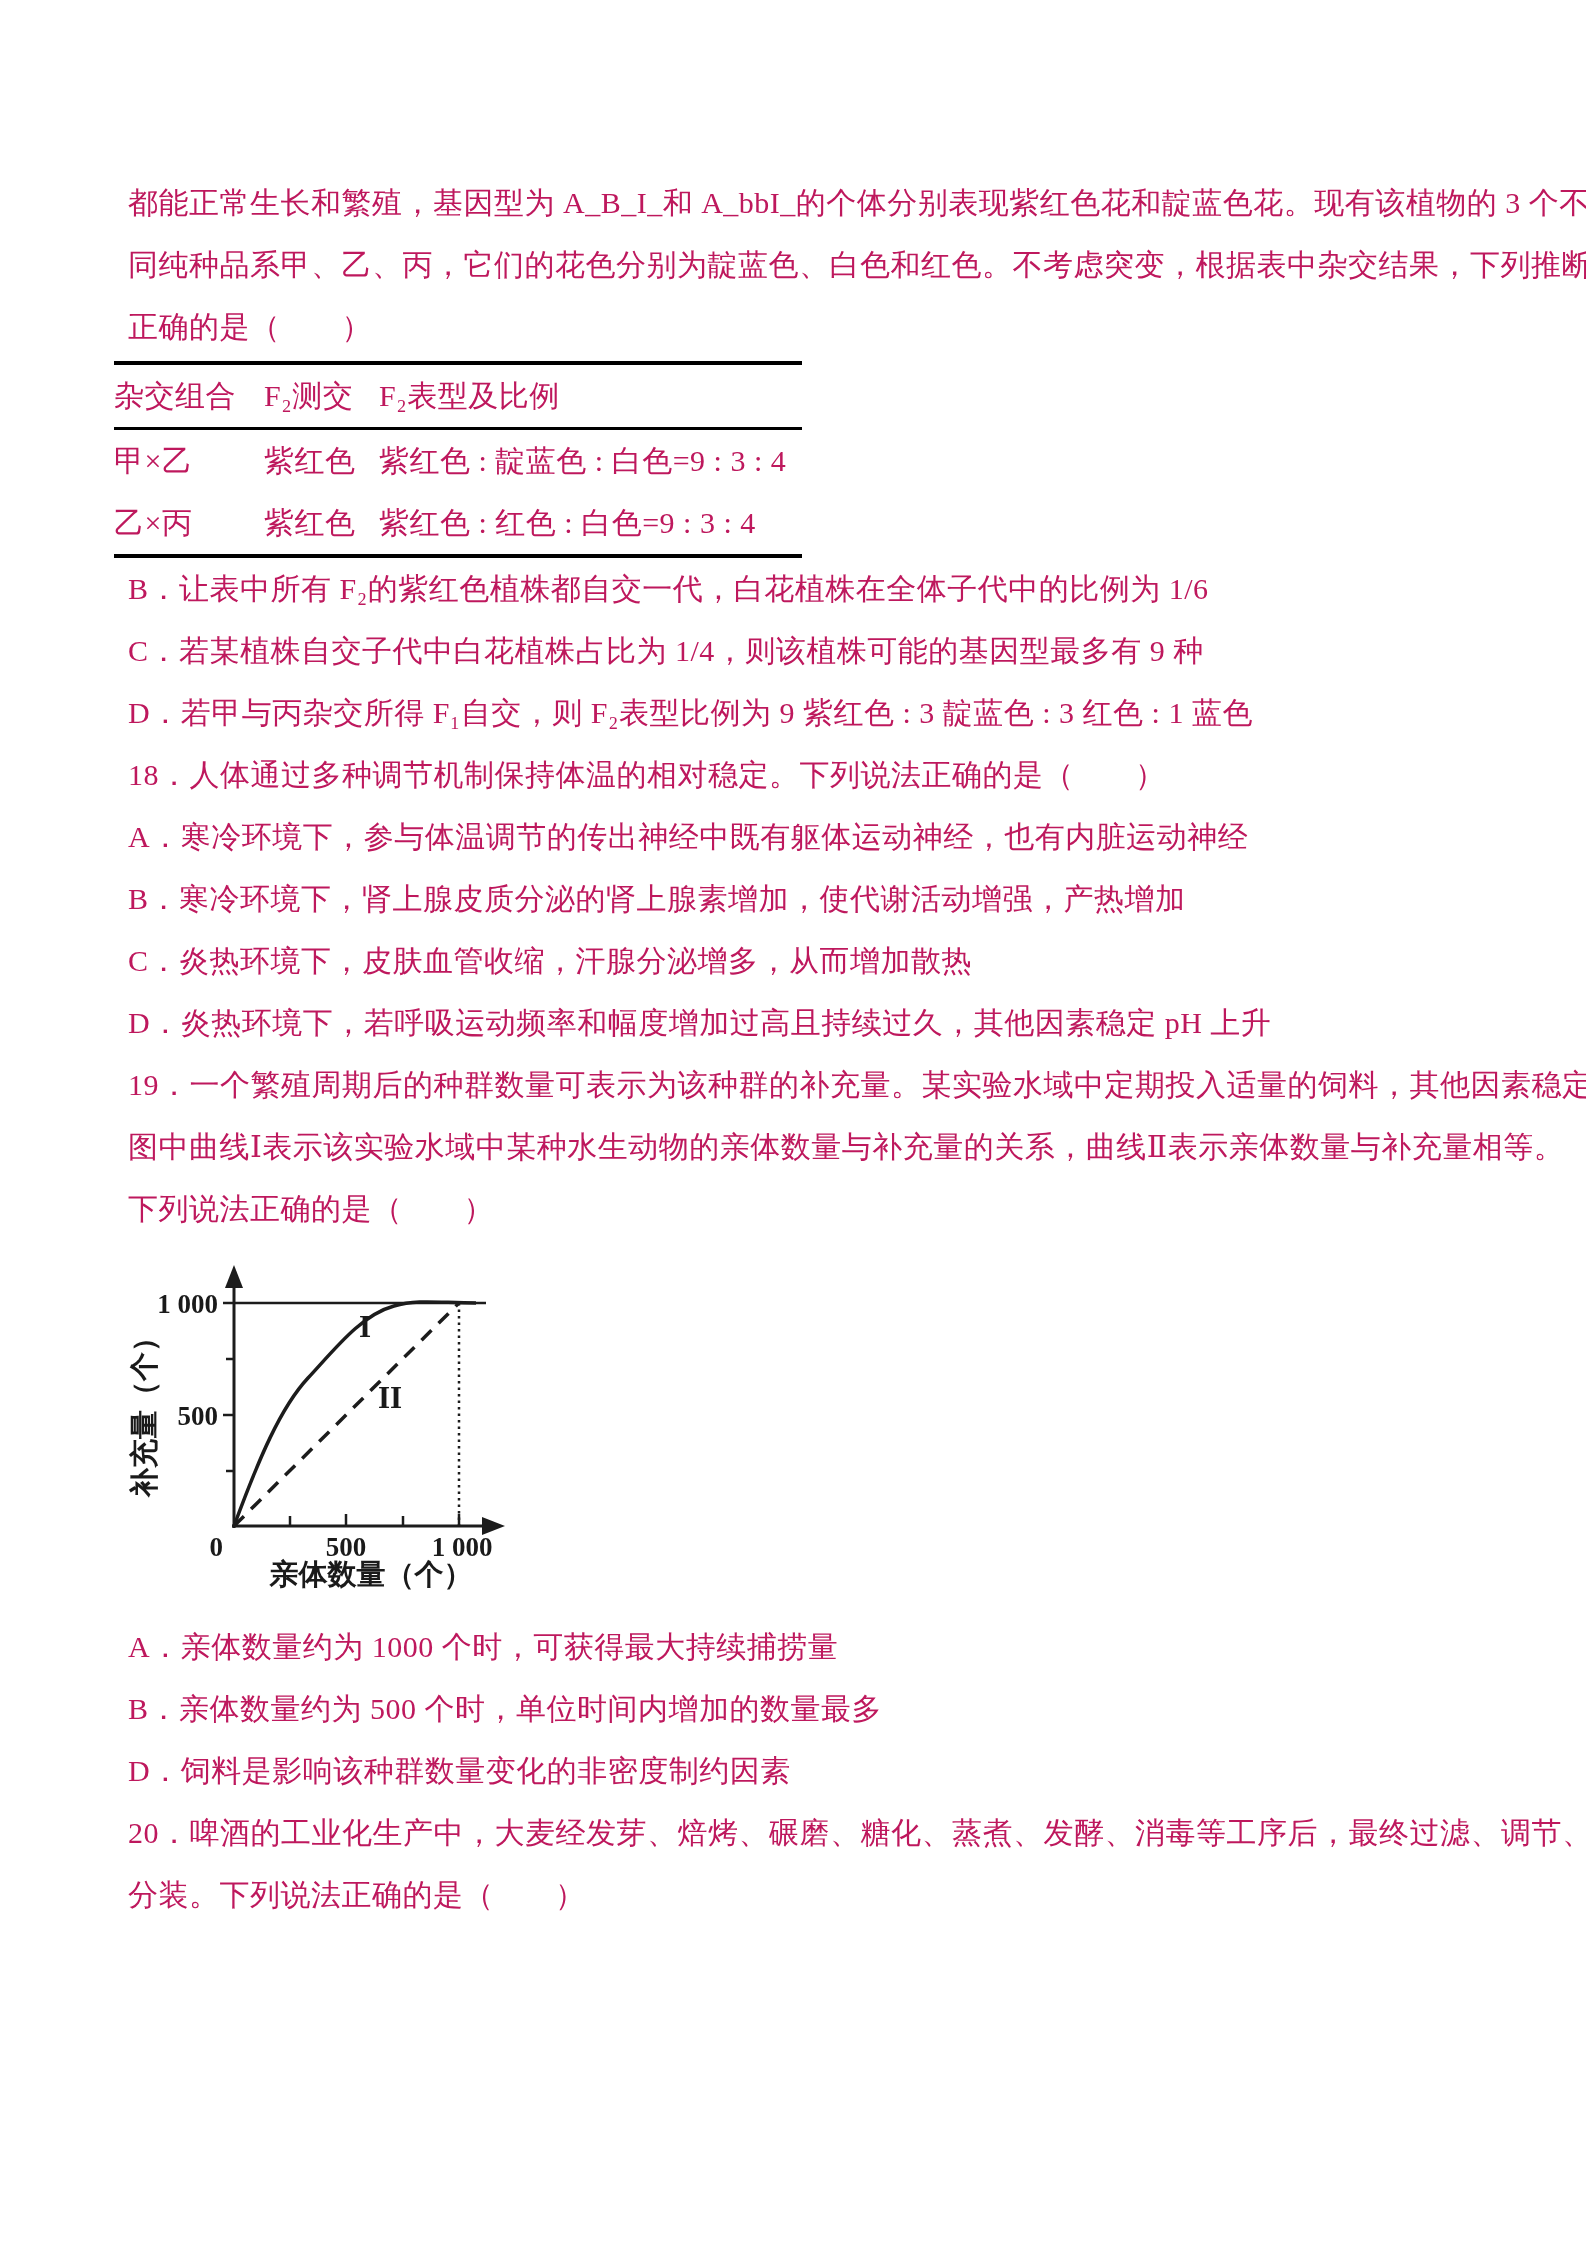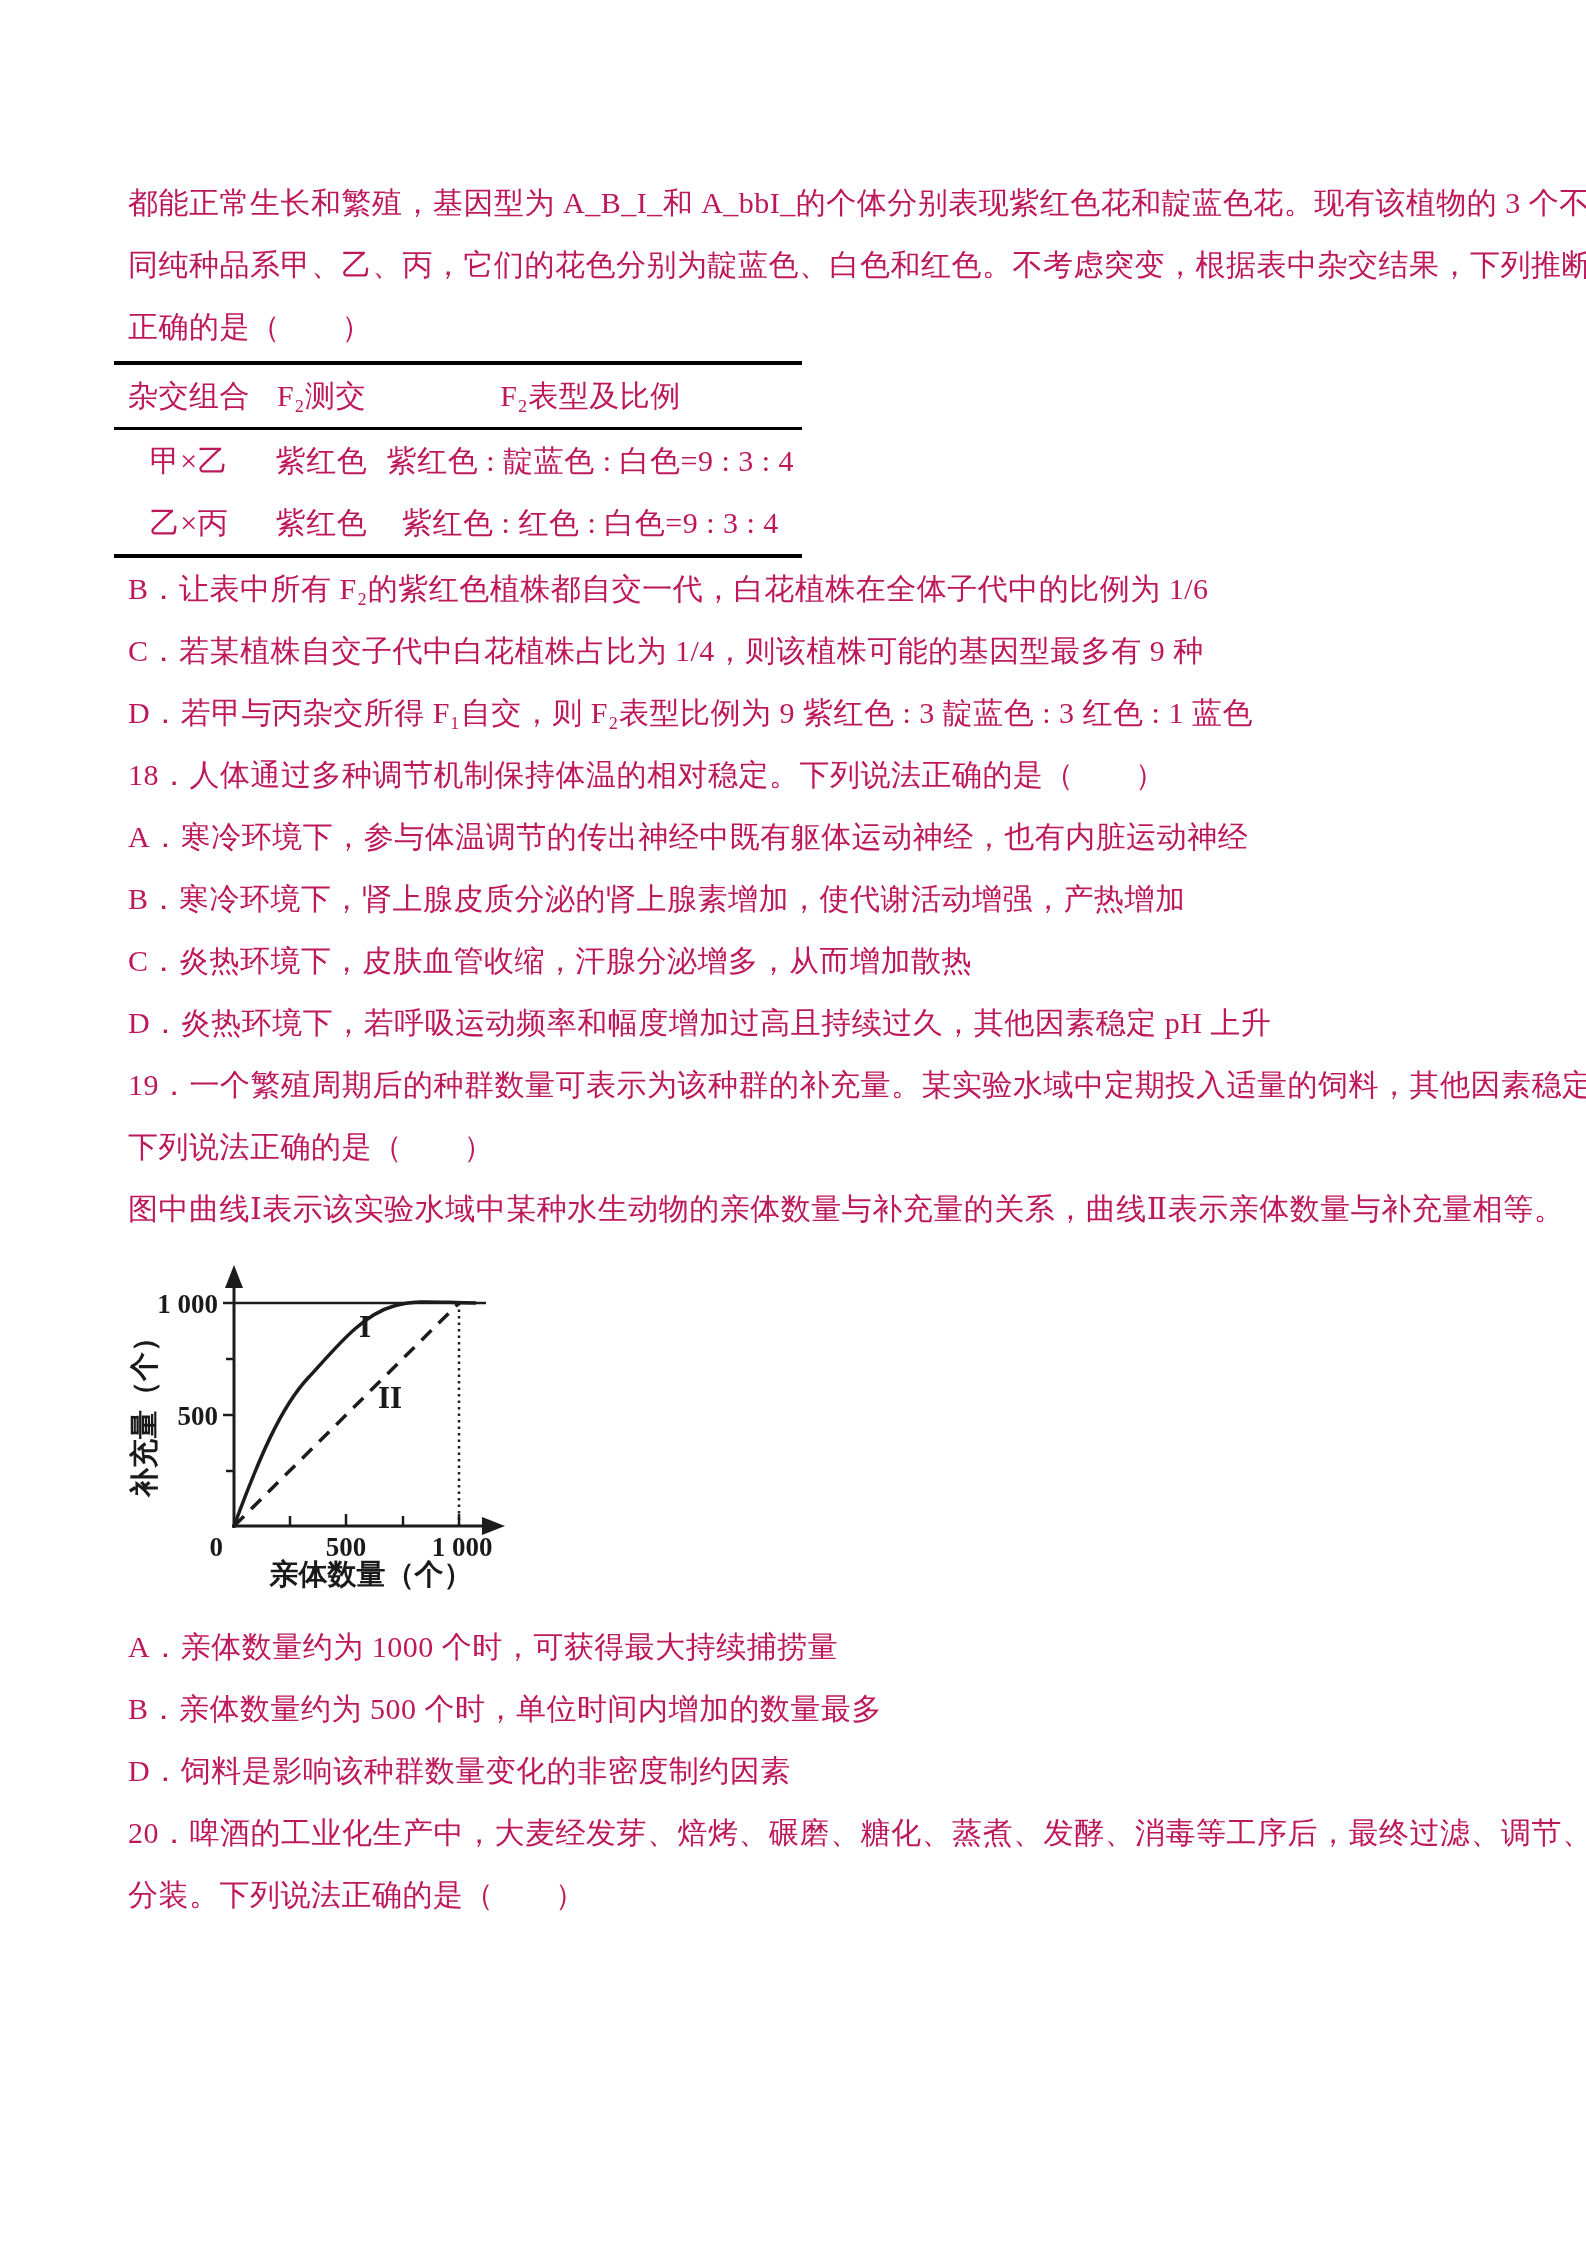--- a/index.html
+++ b/index.html
@@ -28,21 +28,21 @@
     border-collapse:collapse;
     table-layout:fixed;
     width:688px;
     margin:3px 0 0 -14px;
     border-top:4px solid #000;
     border-bottom:4px solid #000;
   }
   table.cross th, table.cross td{
     font-size:30px;
     font-weight:normal;
-    text-align:center;
+    text-align:left;
     vertical-align:middle;
     height:62px;
     padding:0;
     white-space:nowrap;
     letter-spacing:0.5px;
   }
   table.cross thead th{
     border-bottom:3px solid #000;
   }
   .figure{
@@ -104,22 +104,22 @@
     <div class="tline">D．若甲与丙杂交所得 F₁自交，则 F₂表型比例为 9 紫红色 : 3 靛蓝色 : 3 红色 : 1 蓝色</div>
 
     <div class="tline">18．人体通过多种调节机制保持体温的相对稳定。下列说法正确的是（　　）</div>
     <div class="tline">A．寒冷环境下，参与体温调节的传出神经中既有躯体运动神经，也有内脏运动神经</div>
     <div class="tline">B．寒冷环境下，肾上腺皮质分泌的肾上腺素增加，使代谢活动增强，产热增加</div>
     <div class="tline">C．炎热环境下，皮肤血管收缩，汗腺分泌增多，从而增加散热</div>
     <div class="tline">D．炎热环境下，若呼吸运动频率和幅度增加过高且持续过久，其他因素稳定 pH 上升</div>
 
     <div>
       <div class="tline">19．一个繁殖周期后的种群数量可表示为该种群的补充量。某实验水域中定期投入适量的饲料，其他因素稳定。</div>
+      <div class="tline">图中曲线Ⅰ表示该实验水域中某种水生动物的亲体数量与补充量的关系，曲线Ⅱ表示亲体数量与补充量相等。</div>
       <div class="tline">下列说法正确的是（　　）</div>
-      <div class="tline">图中曲线Ⅰ表示该实验水域中某种水生动物的亲体数量与补充量的关系，曲线Ⅱ表示亲体数量与补充量相等。</div>
     </div>
 
     <div class="figure">
       <svg width="382" height="330" viewBox="0 0 382 330">
 
         <line class="stroke" x1="106" y1="43" x2="358" y2="43" stroke-width="2.5"></line>
 
         <line class="stroke" x1="331" y1="43" x2="331" y2="266" stroke-width="2.5" stroke-dasharray="2.5 4"></line>
 
         <line class="stroke" x1="106" y1="266" x2="331" y2="43" stroke-width="3.5" stroke-dasharray="14 10"></line>

